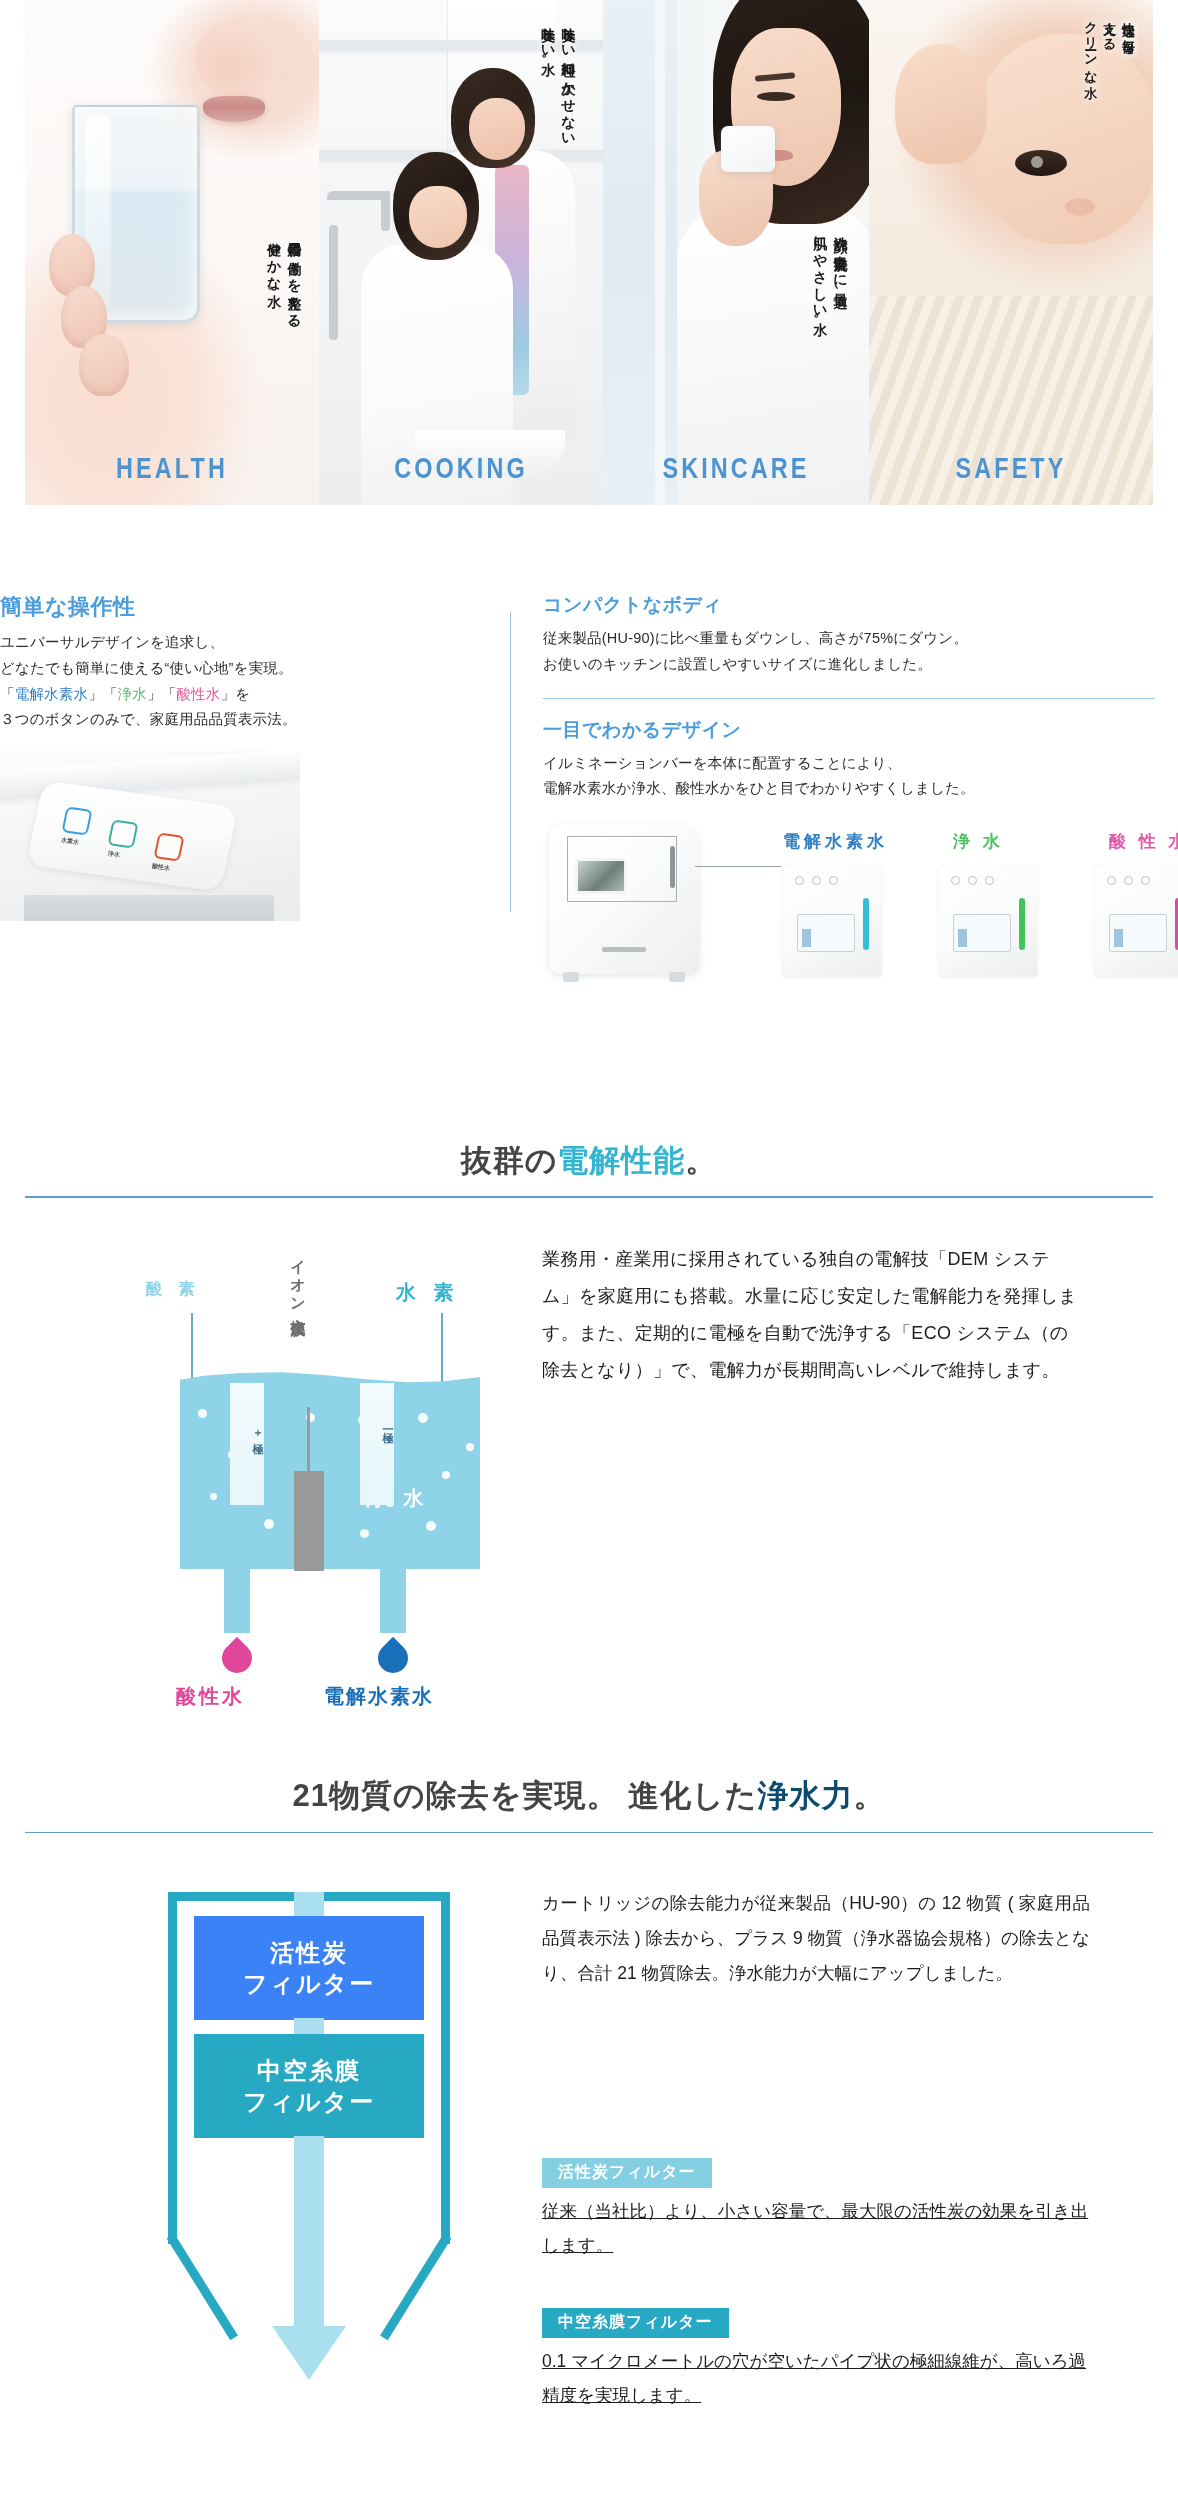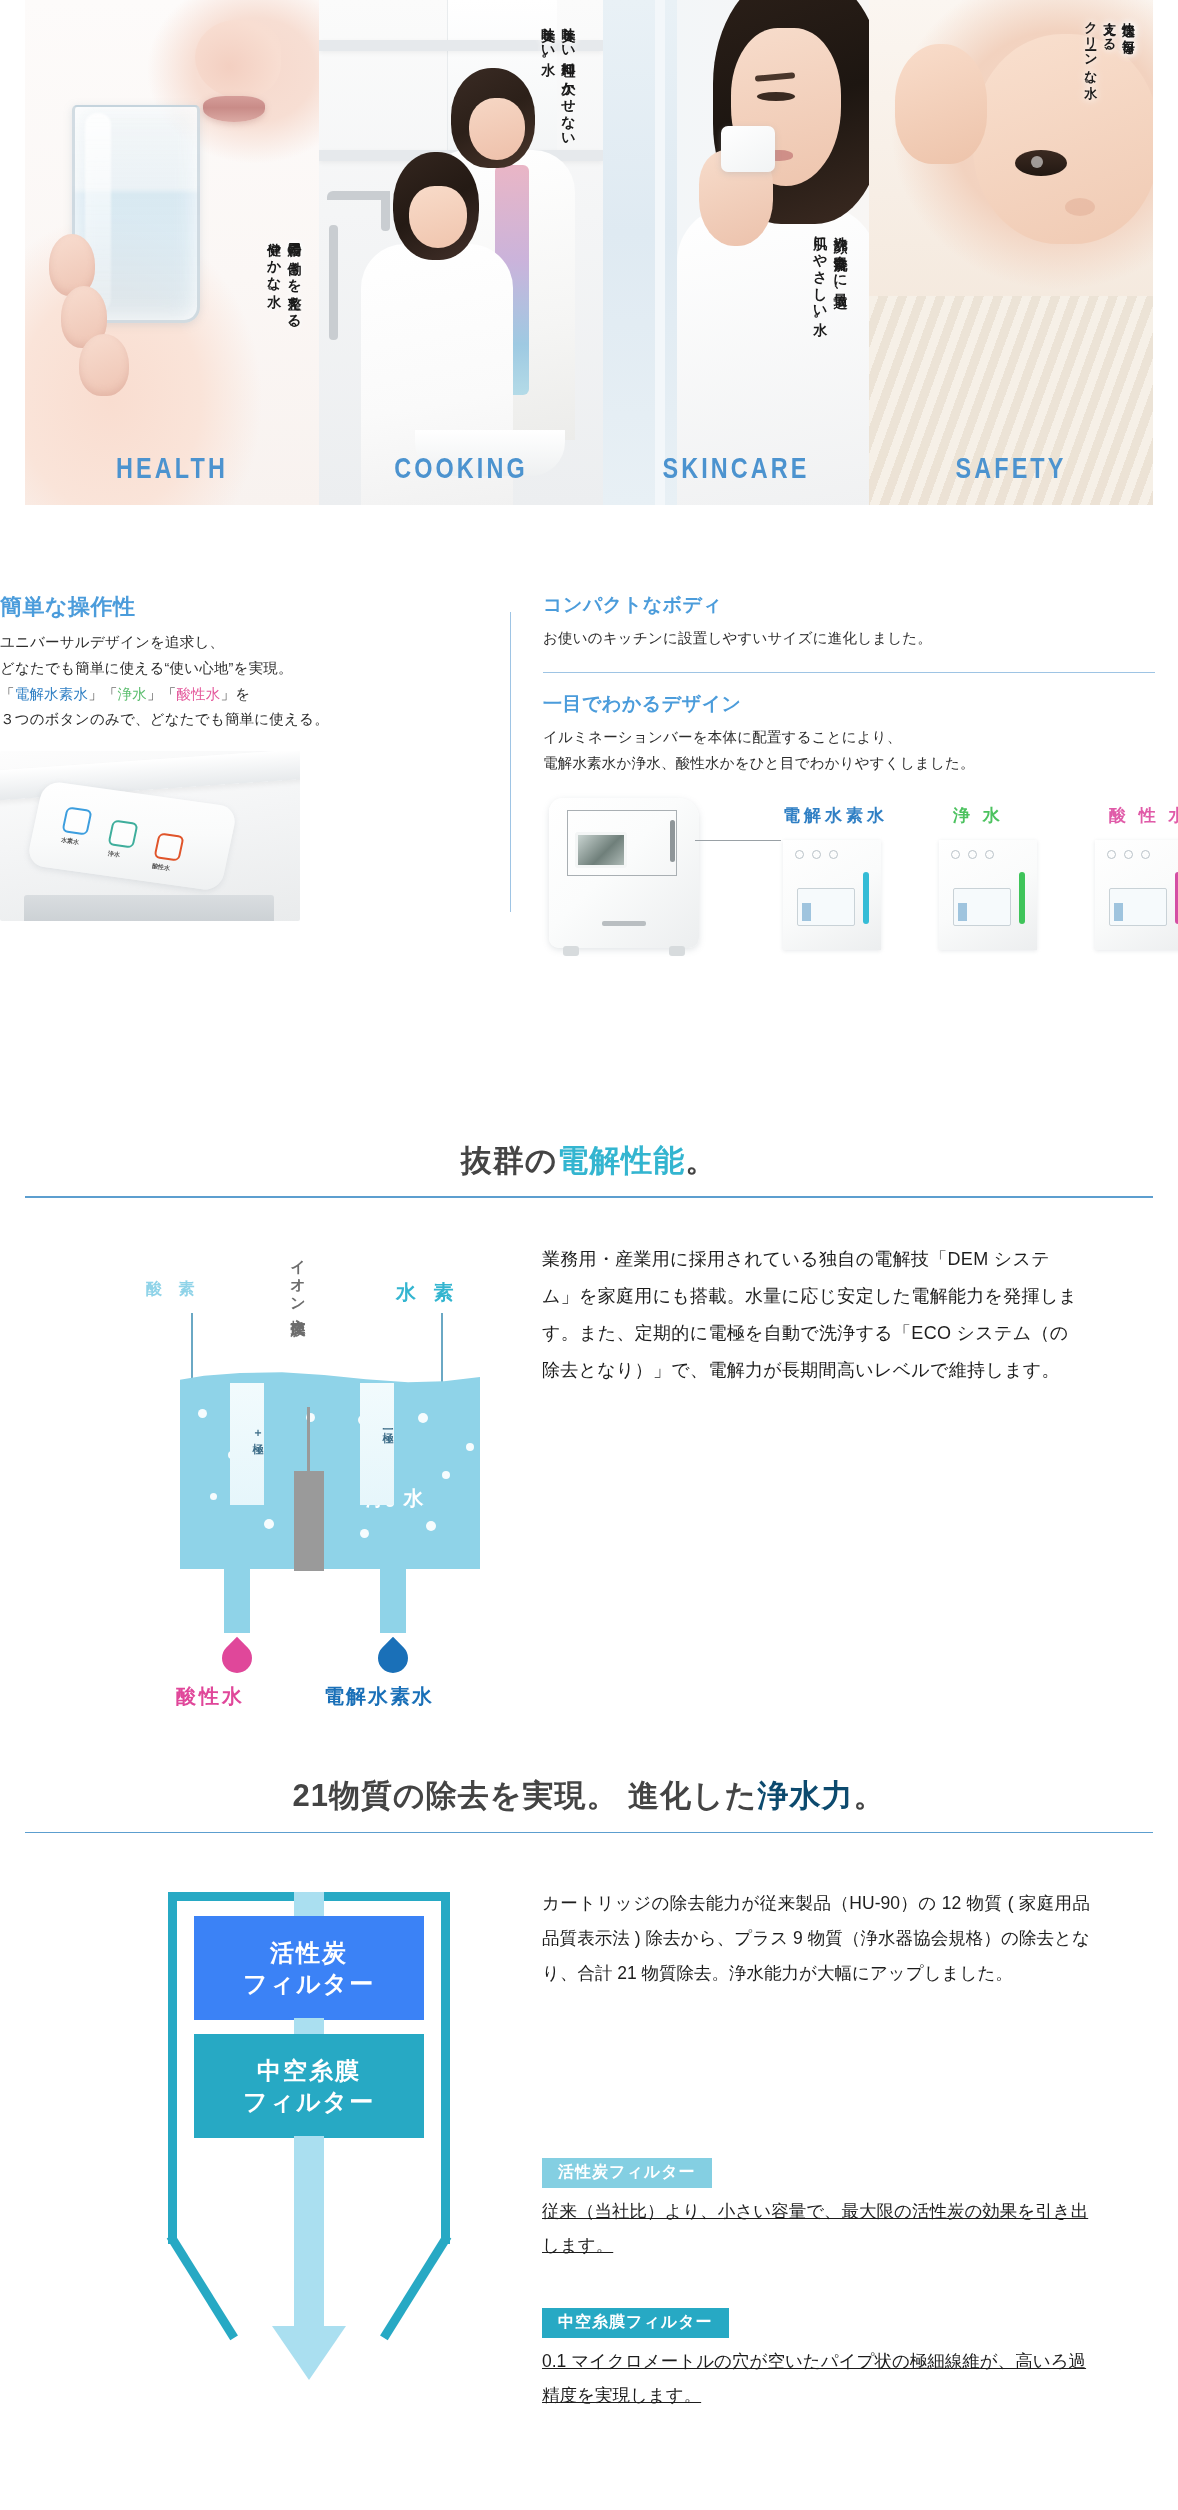--- a/index.html
+++ b/index.html
@@ -541,21 +541,21 @@
 </div>
 
 <div class="features">
 
   <div class="feat-left">
     <div class="f-title">簡単な操作性</div>
     <div class="f-body">
       <div>ユニバーサルデザインを追求し、</div>
       <div>どなたでも簡単に使える“使い心地”を実現。</div>
       <div><span>「</span><span class="c-blue">電解水素水</span><span>」「</span><span class="c-green">浄水</span><span>」「</span><span class="c-pink">酸性水</span><span>」を</span></div>
-      <div>３つのボタンのみで、どなたでも簡単に使える。</div>
+      <div>３つのボタンのみで、家庭用品品質表示法。</div>
     </div>
 
     <div class="panel-photo">
       <div class="edge"></div>
       <div class="panel-pad"></div>
       <div class="btn-sq b1"></div>
       <div class="btn-sq b2"></div>
       <div class="btn-sq b3"></div>
       <div class="btn-lab l1">水素水</div>
       <div class="btn-lab l2">浄水</div>
@@ -563,20 +563,21 @@
       <div class="panel-bottom"></div>
     </div>
   </div>
 
   <div class="feat-divider"></div>
 
   <div class="feat-right">
     <div>
       <div class="f-title small">コンパクトなボディ</div>
       <div class="f-body">
+        <div>従来製品(HU-90)に比べ重量もダウンし、高さが75%にダウン。</div>
         <div>お使いのキッチンに設置しやすいサイズに進化しました。</div>
       </div>
     </div>
 
     <hr class="hr-blue">
 
     <div>
       <div class="f-title small">一目でわかるデザイン</div>
       <div class="f-body">
         <div>イルミネーションバーを本体に配置することにより、</div>

